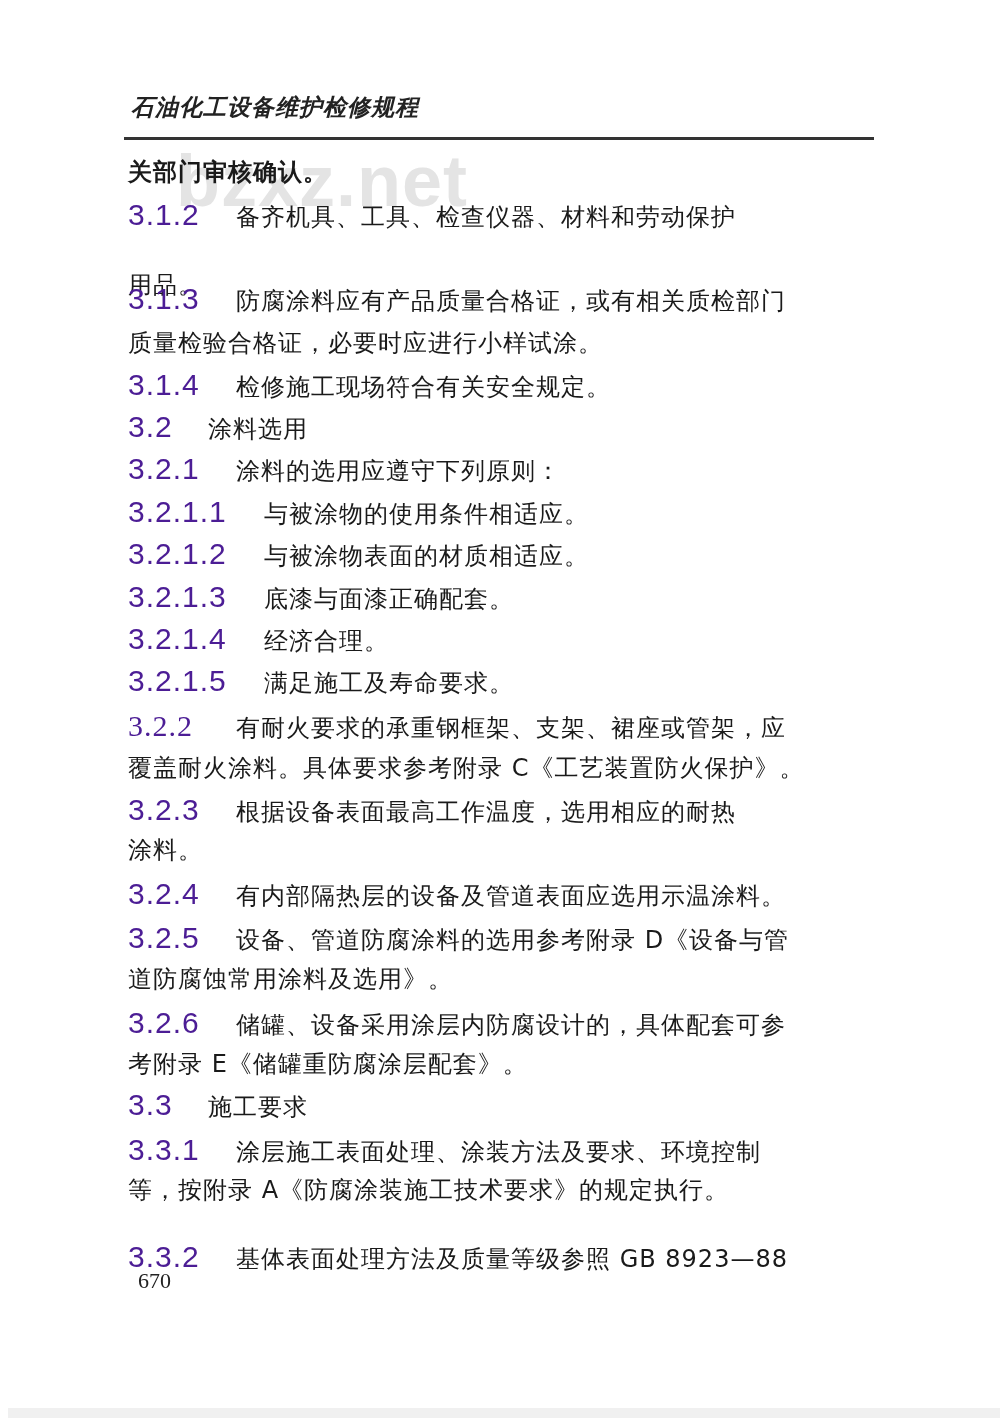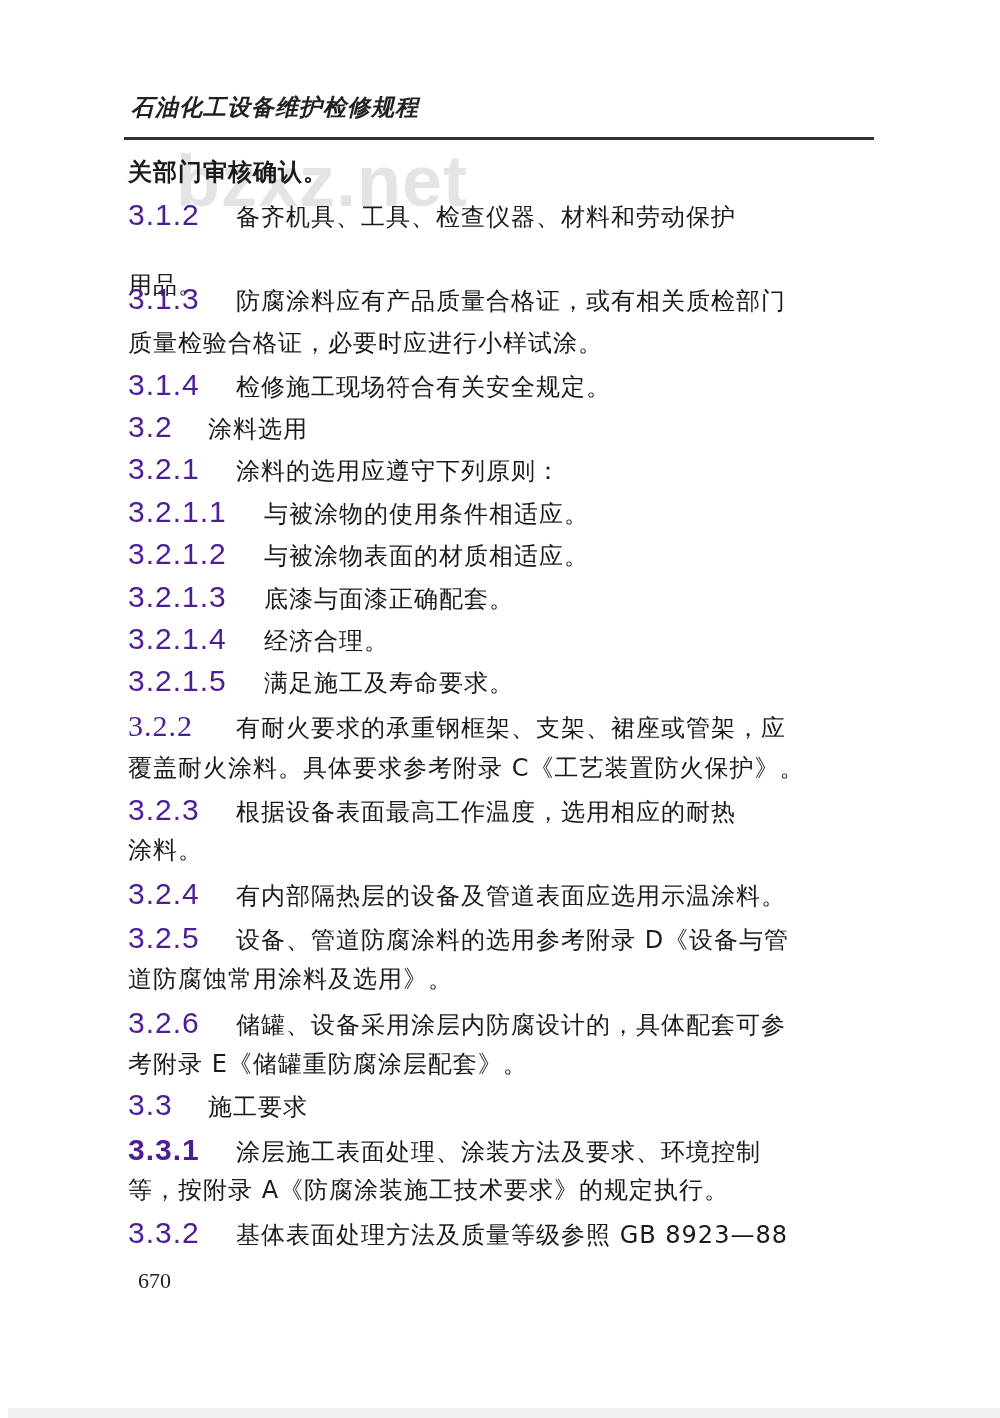--- a/index.html
+++ b/index.html
@@ -54,20 +54,20 @@
       <div class="line" style="top: 711px;"><span class="num" style="width: 108px; font-family: Liberation Serif, serif;">3.2.2</span><span class="txt">有耐火要求的承重钢框架、支架、裙座或管架，应</span></div>
       <div class="line" style="top: 753px;"><span class="txt">覆盖耐火涂料。具体要求参考附录 C《工艺装置防火保护》。</span></div>
       <div class="line" style="top: 795px;"><span class="num" style="width: 108px;">3.2.3</span><span class="txt">根据设备表面最高工作温度，选用相应的耐热</span></div>
       <div class="line" style="top: 835px;"><span class="txt">涂料。</span></div>
       <div class="line" style="top: 879px;"><span class="num" style="width: 108px;">3.2.4</span><span class="txt">有内部隔热层的设备及管道表面应选用示温涂料。</span></div>
       <div class="line" style="top: 923px;"><span class="num" style="width: 108px;">3.2.5</span><span class="txt">设备、管道防腐涂料的选用参考附录 D《设备与管</span></div>
       <div class="line" style="top: 964px;"><span class="txt">道防腐蚀常用涂料及选用》。</span></div>
       <div class="line" style="top: 1008px;"><span class="num" style="width: 108px;">3.2.6</span><span class="txt">储罐、设备采用涂层内防腐设计的，具体配套可参</span></div>
       <div class="line" style="top: 1049px;"><span class="txt">考附录 E《储罐重防腐涂层配套》。</span></div>
       <div class="line" style="top: 1090px;"><span class="num" style="width: 80px;">3.3</span><span class="txt">施工要求</span></div>
-      <div class="line" style="top: 1135px;"><span class="num" style="width: 108px; font-weight: bold;">3.3.1</span><span class="txt">涂层施工表面处理、涂装方法及要求、环境控制</span></div>
+      <div class="line" style="top: 1135px;"><span class="num" style="width: 108px;">3.3.1</span><span class="txt">涂层施工表面处理、涂装方法及要求、环境控制</span></div>
       <div class="line" style="top: 1175px;"><span class="txt">等，按附录 A《防腐涂装施工技术要求》的规定执行。</span></div>
-      <div class="line" style="top: 1218px;"><span class="num" style="width: 108px;">3.3.2</span><span class="txt">基体表面处理方法及质量等级参照 GB 8923—88</span></div>
+      <div class="line" style="top: 1218px;"><span class="num" style="width: 108px; margin-top: 24px;">3.3.2</span><span class="txt">基体表面处理方法及质量等级参照 GB 8923—88</span></div>
     </div>
 
   <div class="folio">670</div>
   <div class="bottom-edge"></div>
 </div>
 
 </body></html>

